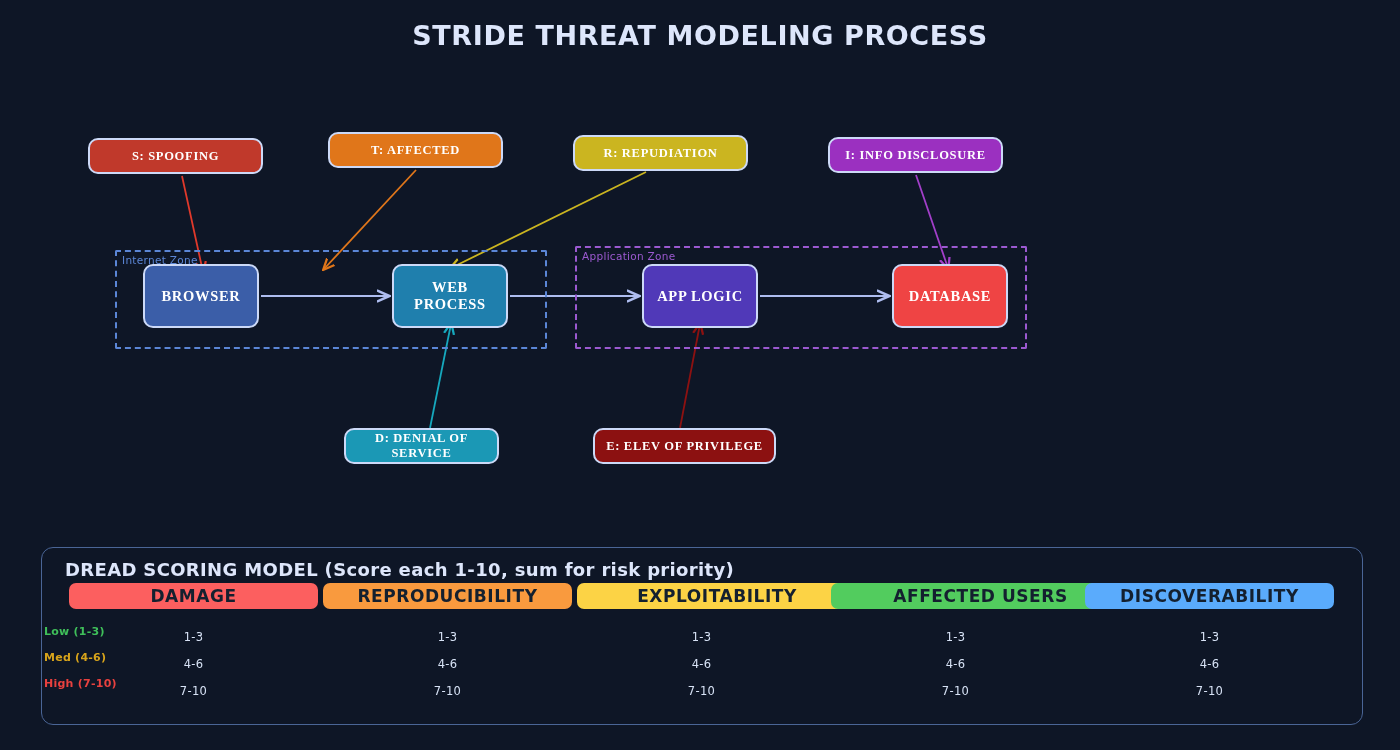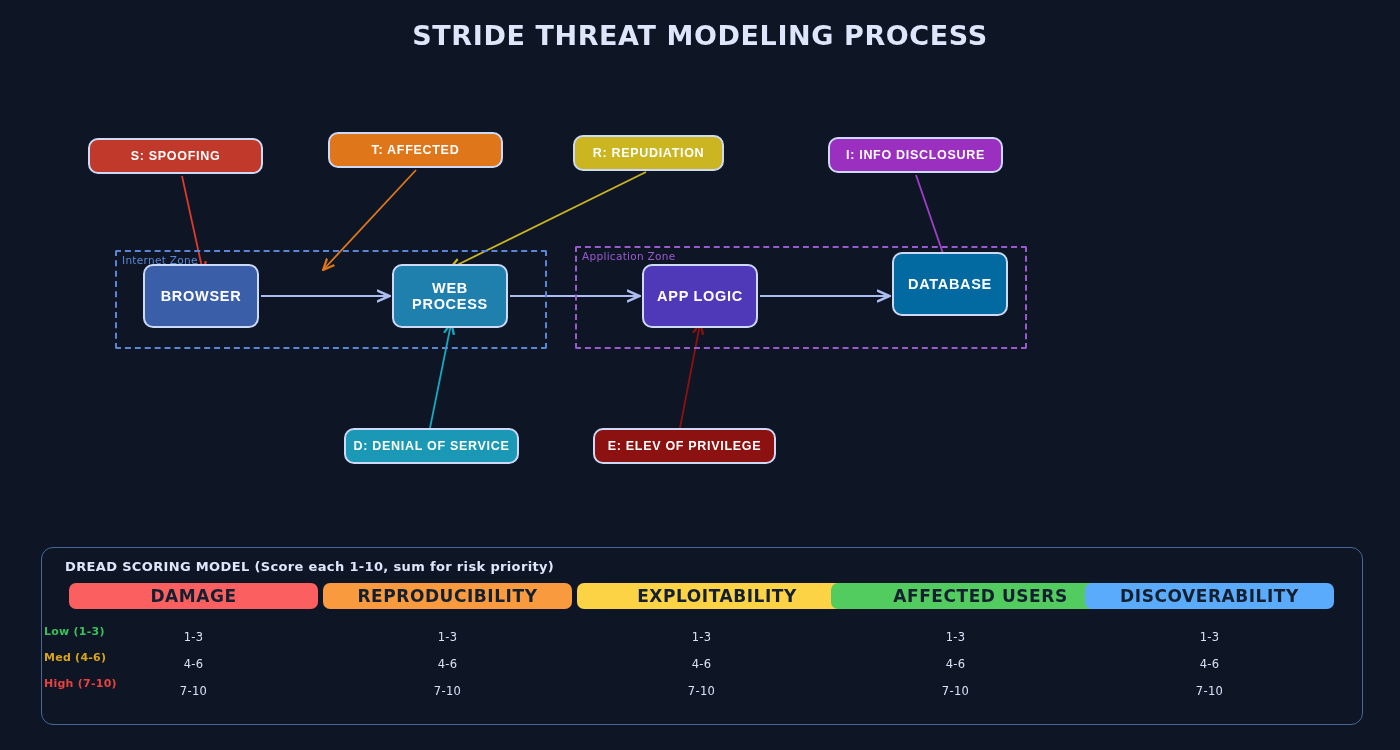--- a/index.html
+++ b/index.html
@@ -38,21 +38,21 @@
   .node {
     position: absolute;
     box-sizing: border-box;
     border-radius: 10px;
     border: 2px solid #ccd9f7;
     display: flex;
     align-items: center;
     justify-content: center;
     color: #ffffff;
     font-weight: bold;
-    font-family: Liberation Sans, sans-serif;
+    font-family: Liberation Serif, serif;
     letter-spacing: 0.7px;
     text-align: center;
   }
   .threat {
     font-size: 12.5px;
     height: 36px;
   }
   .arch {
     font-size: 14.5px;
     height: 64px;
@@ -81,21 +81,21 @@
     height: 178px;
     box-sizing: border-box;
     border: 1.6px solid #4a6596;
     border-radius: 12px;
     background: #0e1626;
   }
   #dread-title {
     position: absolute;
     left: 23px;
     top: 11px;
-    font-size: 13px;
+    font-size: 18px;
     font-weight: bold;
     color: #dde6fb;
     letter-spacing: 0.35px;
     white-space: nowrap;
   }
   .dread-col-head {
     position: absolute;
     top: 35px;
     height: 26px;
     box-sizing: border-box;
@@ -176,39 +176,39 @@
   <div id="arch-nodes">
       <div class="node arch" style="left: 143px; top: 264px; background: rgb(59, 94, 168); border-color: rgb(204, 217, 247);">
         <span>BROWSER</span>
       </div>
       <div class="node arch" style="left: 392px; top: 264px; background: rgb(31, 127, 173); border-color: rgb(204, 217, 247);">
         <span>WEB PROCESS</span>
       </div>
       <div class="node arch" style="left: 642px; top: 264px; background: rgb(80, 57, 184); border-color: rgb(204, 217, 247);">
         <span>APP LOGIC</span>
       </div>
-      <div class="node arch" style="left: 892px; top: 252px; background: #0369a1; border-color: rgb(204, 217, 247); text-align: center;">
+      <div class="node arch" style="left: 892px; top: 264px; background: #ef4444; border-color: rgb(204, 217, 247); text-align: center;">
         <span>DATABASE</span>
       </div>
     </div>
 
   <div id="threat-nodes">
       <div class="node threat" style="left: 88px; top: 138px; width: 175px; background: rgb(192, 57, 43);">
         <span>S: SPOOFING</span>
       </div>
       <div class="node threat" style="left: 328px; top: 132px; width: 175px; background: rgb(224, 118, 26);">
         <span>T: AFFECTED</span>
       </div>
-      <div class="node threat" style="left: 573px; top: 135px; width: 151px; background: rgb(203, 181, 32);">
+      <div class="node threat" style="left: 573px; top: 135px; width: 175px; background: rgb(203, 181, 32);">
         <span>R: REPUDIATION</span>
       </div>
       <div class="node threat" style="left: 828px; top: 137px; width: 175px; background: rgb(155, 48, 192);">
         <span>I: INFO DISCLOSURE</span>
       </div>
-      <div class="node threat" style="left: 344px; top: 428px; width: 175px; background: rgb(27, 152, 181);">
+      <div class="node threat" style="left: 344px; top: 428px; width: 155px; background: rgb(27, 152, 181);">
         <span>D: DENIAL OF SERVICE</span>
       </div>
       <div class="node threat" style="left: 593px; top: 428px; width: 183px; background: rgb(140, 17, 17);">
         <span>E: ELEV OF PRIVILEGE</span>
       </div>
     </div>
 
   <div id="dread-panel">
     <div id="dread-title">DREAD SCORING MODEL  (Score each 1-10, sum for risk priority)</div>
     <div id="dread-heads">

